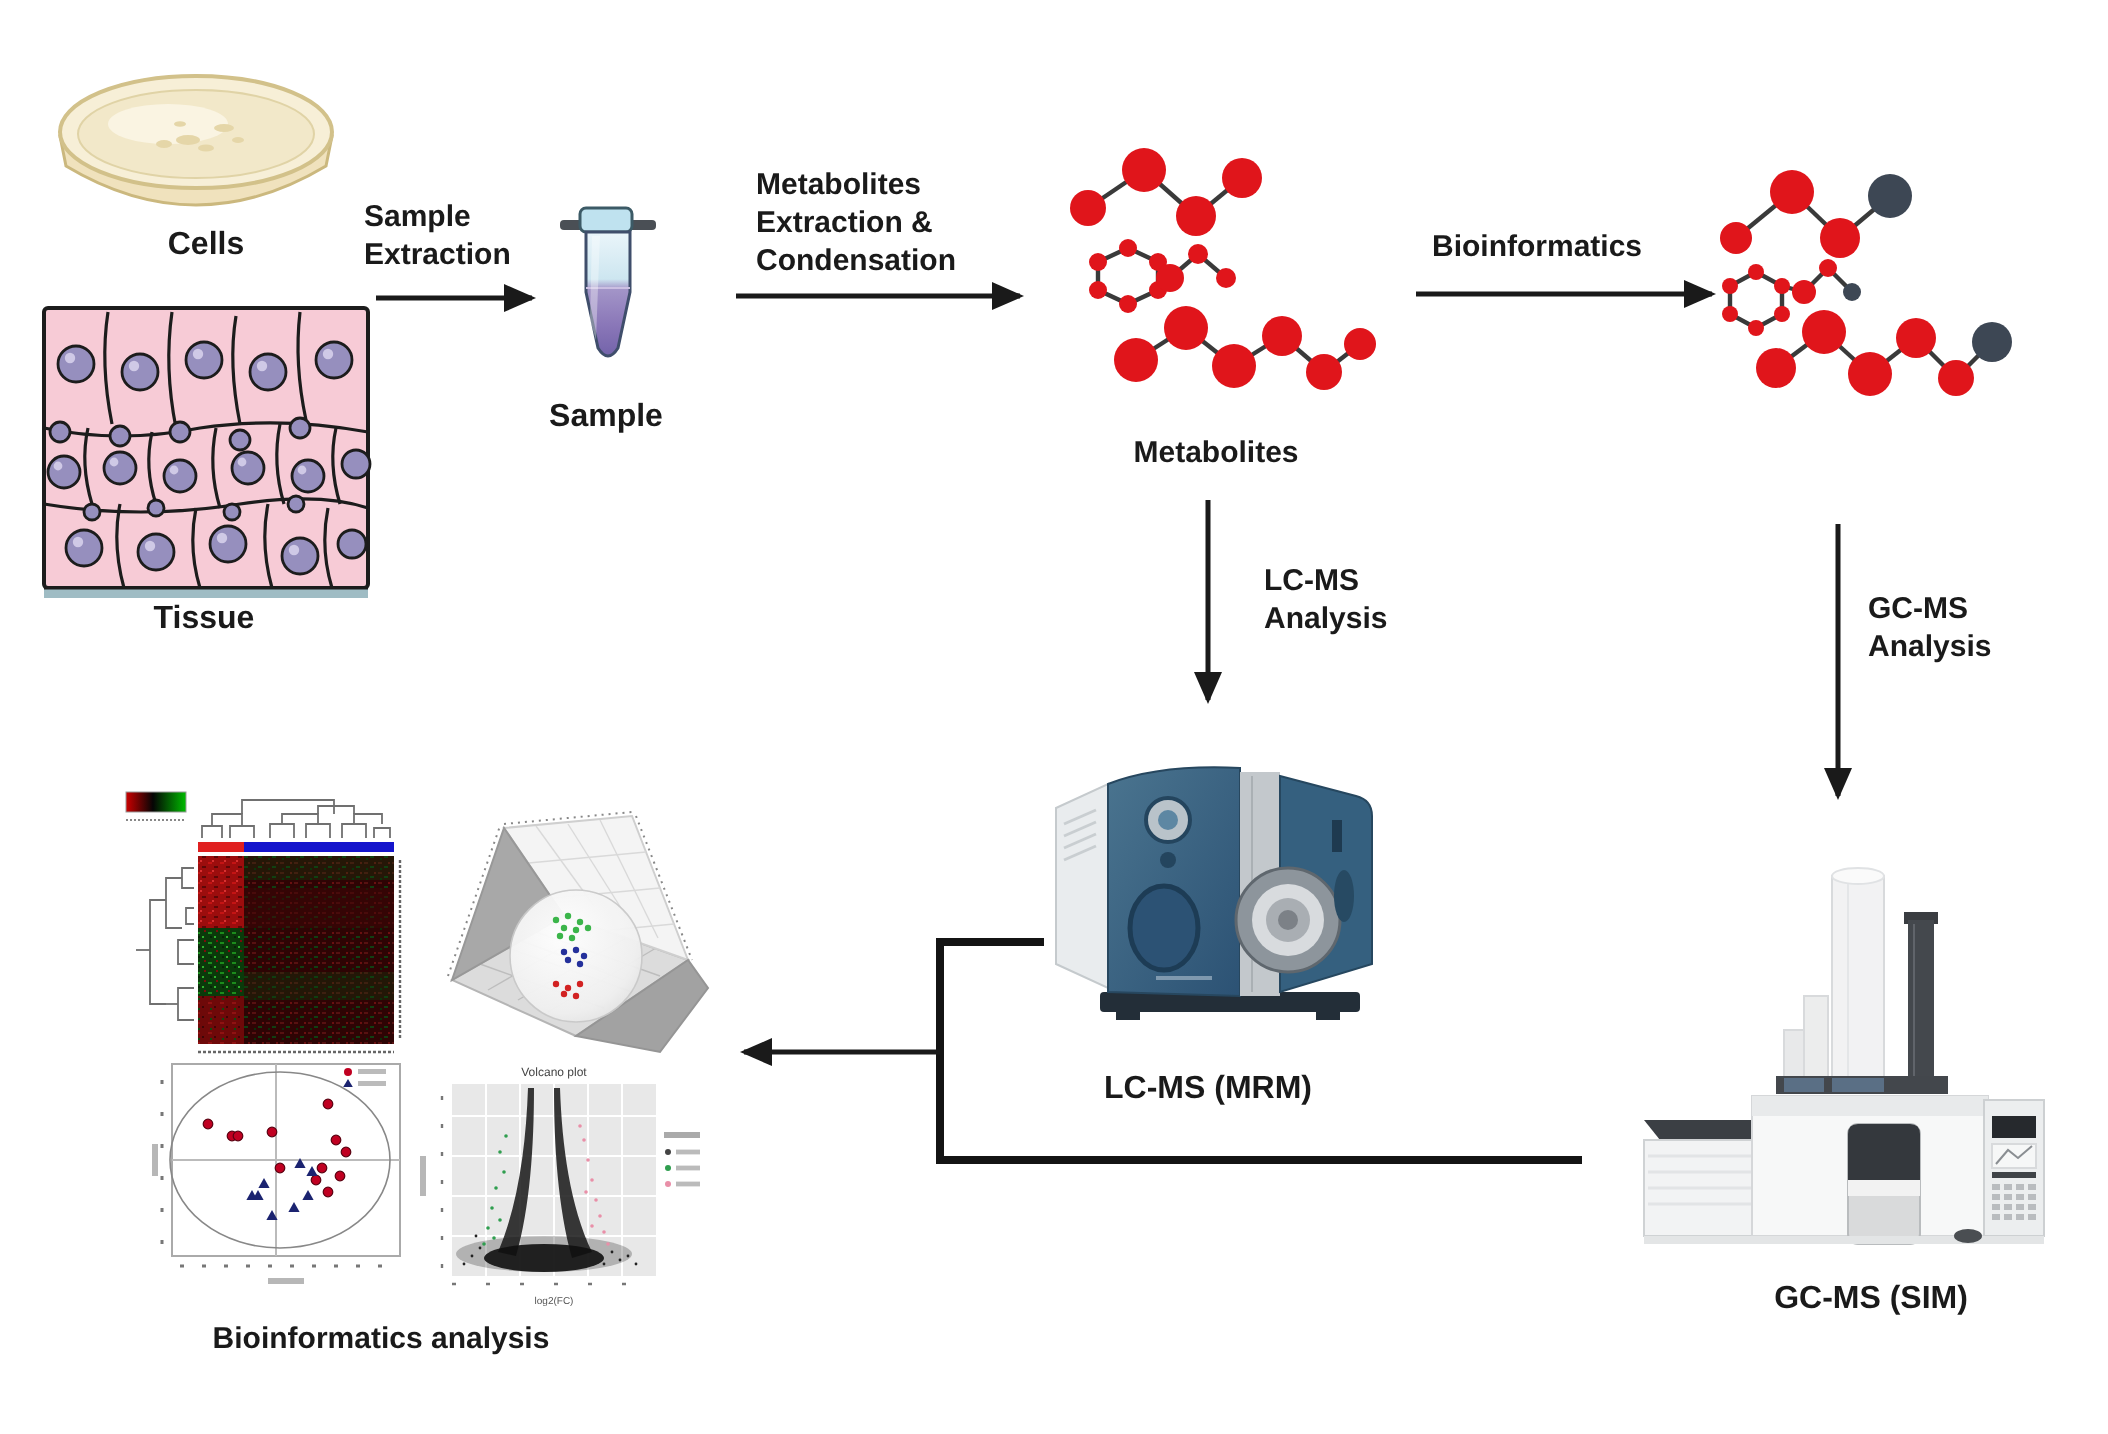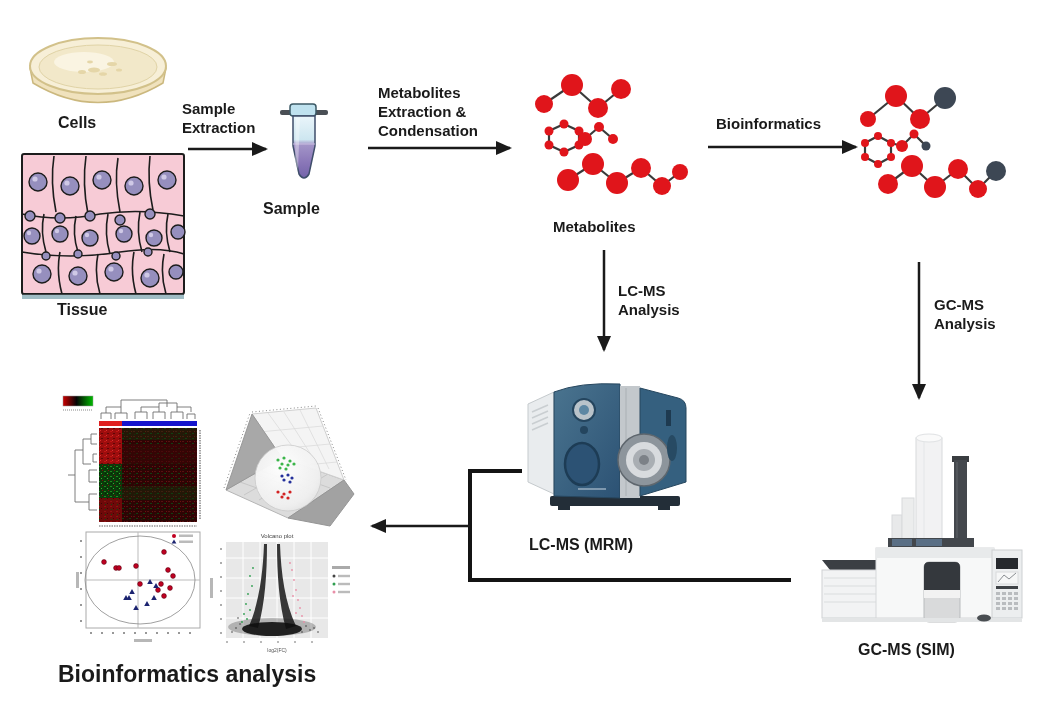--- a/index.html
+++ b/index.html
@@ -5,21 +5,21 @@
   html,body{margin:0;padding:0;background:#fff;}
   #canvas{
     position:relative;width:1054px;height:717px;background:#ffffff;
     font-family:"Liberation Sans", sans-serif;overflow:hidden;
   }
   .abs{position:absolute;}
   .lbl{
     position:absolute;color:#1a1a1a;font-weight:bold;
     font-size:16px;line-height:1.2;white-space:nowrap;
   }
-  .lbl.center{text-align:left;white-space:normal;}
+  .lbl.center{text-align:center;white-space:normal;}
   .flowlbl{
     position:absolute;color:#1a1a1a;font-weight:bold;
     font-size:15px;line-height:1.28;
   }
   .flowlbl span{display:block;}
   svg{display:block;}
   #arrows-layer{position:absolute;left:0;top:0;pointer-events:none;}
 </style>
 </head>
 <body>
@@ -529,21 +529,21 @@
       <circle cx="128" cy="64" r="1.5" fill="#e98fa8"></circle>
         <rect x="132" y="62.8" width="12" height="2.4" fill="#bbb"></rect>
       <rect x="126" y="38" width="18" height="3" fill="#aaa"></rect>
     </g>
     <line x1="20" y1="114" x2="122" y2="114" stroke="#777" stroke-width="1.2" stroke-dasharray="2 15"></line>
     <line x1="15" y1="20" x2="15" y2="106" stroke="#777" stroke-width="1.2" stroke-dasharray="2 12"></line>
     <text x="71" y="124" font-size="5" fill="#555" text-anchor="middle" font-family="Liberation Sans, sans-serif">log2(FC)</text>
     <rect x="4" y="50" width="3" height="20" fill="#999" opacity="0.7"></rect>
   </svg>
 
-  <div class="lbl center" style="left:58px;top:661px;width:265px;font-size:23px">Bioinformatics analysis</div>
+  <div class="lbl center" style="left:58px;top:661px;width:265px;font-size:15px">Bioinformatics analysis</div>
 
   <svg id="arrows-layer" width="1054" height="717" viewBox="0 0 1054 717">
     <defs>
       <marker id="ah" markerWidth="16" markerHeight="14" refX="14" refY="7" orient="auto" markerUnits="userSpaceOnUse">
         <path d="M0,0 L16,7 L0,14 Z" fill="#1a1a1a"></path>
       </marker>
     </defs>
     <line x1="188" y1="149" x2="266" y2="149" stroke="#1a1a1a" stroke-width="2.5" marker-end="url(#ah)"></line>
     <line x1="368" y1="148" x2="510" y2="148" stroke="#1a1a1a" stroke-width="2.5" marker-end="url(#ah)"></line>
     <line x1="708" y1="147" x2="856" y2="147" stroke="#1a1a1a" stroke-width="2.5" marker-end="url(#ah)"></line>
@@ -558,21 +558,21 @@
     <span>Extraction</span>
   </div>
   <div class="flowlbl" style="left:378px;top:83px">
     <span>Metabolites</span>
     <span>Extraction &amp;</span>
     <span>Condensation</span>
   </div>
   <div class="flowlbl" style="left:716px;top:114px">
     <span>Bioinformatics</span>
   </div>
-  <div class="flowlbl" style="left:618px;top:281px">
+  <div class="flowlbl" style="left:632px;top:281px">
     <span>LC-MS</span>
     <span>Analysis</span>
   </div>
   <div class="flowlbl" style="left:934px;top:295px">
     <span>GC-MS</span>
     <span>Analysis</span>
   </div>
 
 </div>
 

